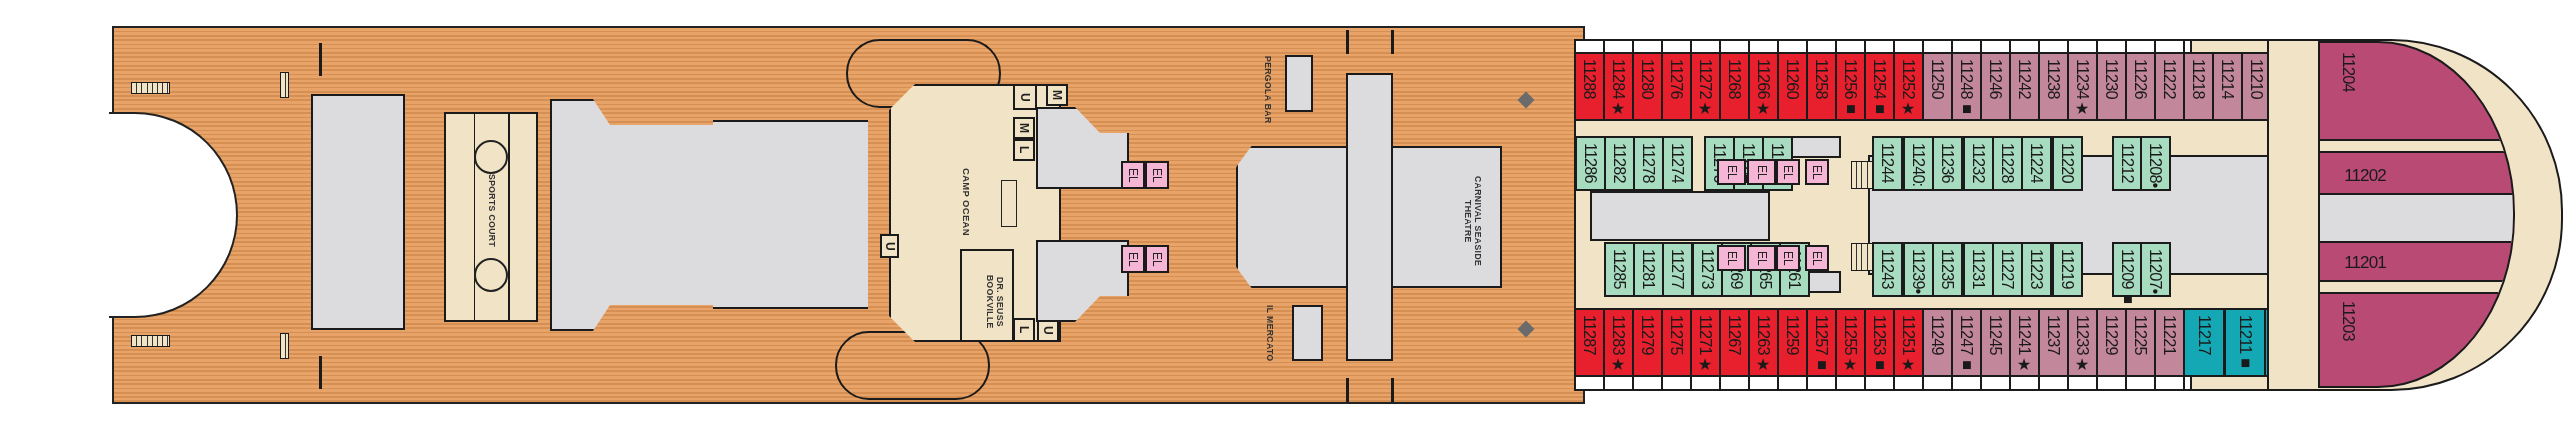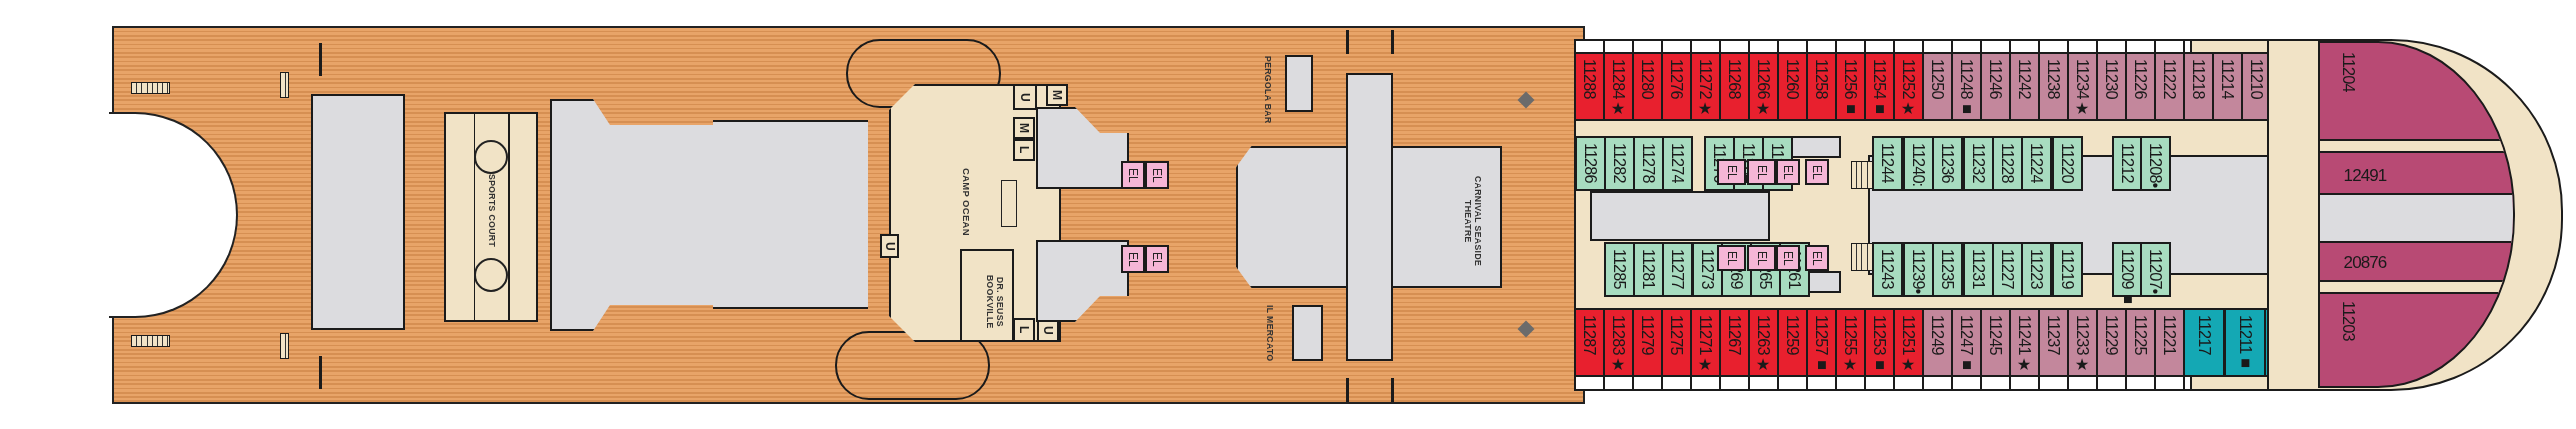--- a/index.html
+++ b/index.html
@@ -408,21 +408,21 @@
 <div class="abs" style="left:2267px;top:39px;width:296px;height:352px;background:#f1e3c6;border:2.6px solid #1b1b1b;border-radius:0 172px 172px 0;"></div>
 <div class="abs" style="left:2318px;top:41px;width:197px;height:347px;background:#b84a74;border:2.6px solid #1b1b1b;border-radius:0 137px 137px 0 / 0 172px 172px 0;overflow:hidden;">
   <div class="abs" style="left:0;top:96px;width:100%;height:13.7px;background:#f1e3c6;border-top:2.6px solid #1b1b1b;border-bottom:2.6px solid #1b1b1b;"></div>
   <div class="abs" style="left:0;top:150px;width:100%;height:50px;background:#dcdcdf;border-top:2.6px solid #1b1b1b;border-bottom:2.6px solid #1b1b1b;"></div>
   <div class="abs" style="left:0;top:237px;width:100%;height:13.7px;background:#f1e3c6;border-top:2.6px solid #1b1b1b;border-bottom:2.6px solid #1b1b1b;"></div>
 </div>
 <div class="cabin" style="left:2318px;top:47px;width:60px;height:86px;border:none;">
     <span>11204</span>
   </div>
 <div class="cabin big" style="left:2318px;top:159px;width:94px;height:34px;border:none;">
-    <span>12491</span>
+    <span>11202</span>
   </div>
 <div class="cabin big" style="left:2318px;top:246px;width:94px;height:34px;border:none;">
-    <span>20876</span>
+    <span>11201</span>
   </div>
 <div class="cabin" style="left:2318px;top:296px;width:60px;height:86px;border:none;">
     <span>11203</span>
   </div>
 
 
 </body></html>

